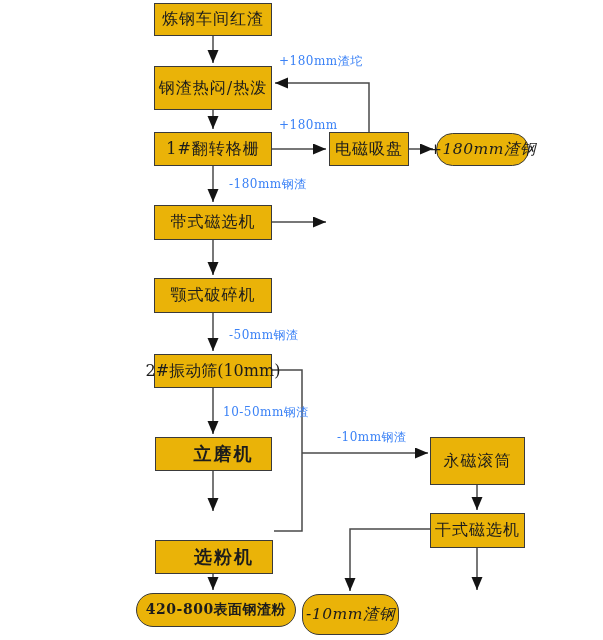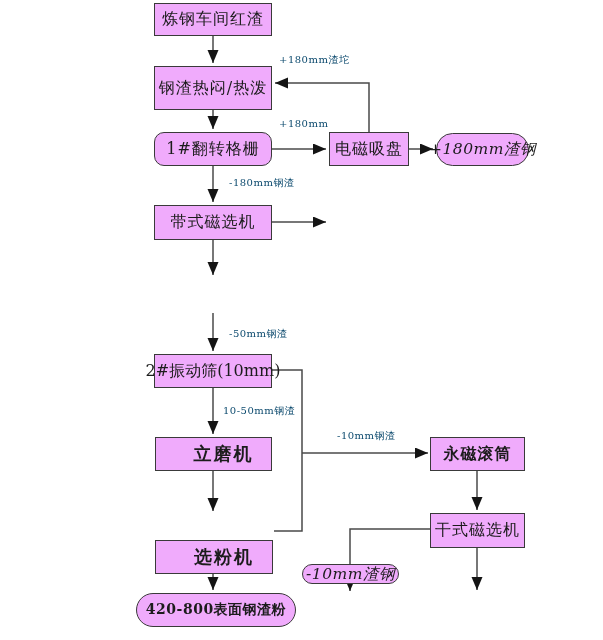--- a/index.html
+++ b/index.html
@@ -18,21 +18,21 @@
   }
   #wires {
     position: absolute;
     left: 0; top: 0;
     width: 603px; height: 640px;
   }
   .node {
     position: absolute;
     box-sizing: border-box;
     border: 1.5px solid #3a3a3a;
-    background: #f0abfc;
+    background: #eab308;
     color: #1c1c1c;
     font-size: 16px;
     display: flex;
     align-items: center;
     justify-content: center;
     white-space: nowrap;
     letter-spacing: 1px;
   }
   .node.stadium {
     border-radius: 17px;
@@ -47,22 +47,22 @@
     padding-left: 20px;
   }
   .node.bold-stadium {
     font-weight: bold;
     font-size: 14px;
     letter-spacing: 0.5px;
     border-radius: 17px;
   }
   .edge-label {
     position: absolute;
-    font-size: 10px;
-    color: #0c4a6e;
+    font-size: 12px;
+    color: #3b82f6;
     white-space: nowrap;
     letter-spacing: 0.5px;
   }
   .wire {
     stroke: #4a4a4a;
     stroke-width: 1.5;
     fill: none;
   }
 </style>
 </head>
@@ -97,32 +97,33 @@
     <line class="wire" x1="302" y1="453" x2="428" y2="453" marker-end="url(#ah)"></line>
 
     <line class="wire" x1="477" y1="471" x2="477" y2="510" marker-end="url(#ah)"></line>
 
     <polyline class="wire" points="430,529 350,529 350,591" marker-end="url(#ah)"></polyline>
     <line class="wire" x1="477" y1="548" x2="477" y2="590" marker-end="url(#ah)"></line>
   </svg>
 
   <div class="node" style="left:154px; top:3px;   width:118px; height:33px;">炼钢车间红渣</div>
   <div class="node" style="left:154px; top:66px;  width:118px; height:44px;">钢渣热闷/热泼</div>
-  <div class="node" style="left:154px; top:132px; width:118px; height:34px;border-radius:10px;">1#翻转格栅</div>
+  <div class="node" style="left:154px; top:132px; width:118px; height:34px;">1#翻转格栅</div>
   <div class="node" style="left:154px; top:205px; width:118px; height:35px;">带式磁选机</div>
   <div class="node" style="left:329px; top:132px; width:80px;  height:34px;">电磁吸盘</div>
+  <div class="node" style="left:154px; top:278px; width:118px; height:35px;">颚式破碎机</div>
   <div class="node" style="left:154px; top:354px; width:118px; height:34px; letter-spacing:0;">2#振动筛(10mm)</div>
   <div class="node bold" style="left:155px; top:437px; width:117px; height:34px;">立磨机</div>
   <div class="node bold" style="left:155px; top:514px; width:118px; height:34px;margin-top:26px;">选粉机</div>
-  <div class="node" style="left:430px; top:437px; width:95px;  height:34px;font-weight:bold;">永磁滚筒</div>
+  <div class="node" style="left:430px; top:437px; width:95px;  height:48px;">永磁滚筒</div>
   <div class="node" style="left:430px; top:513px; width:95px;  height:35px;">干式磁选机</div>
 
   <div class="node stadium" style="left:436px; top:133px; width:93px; height:33px;">+180mm渣钢</div>
   <div class="node bold-stadium" style="left:136px; top:593px; width:160px; height:34px;">420-800表面钢渣粉</div>
-  <div class="node stadium" style="left:302px; top:564px; width:97px; height:20px;">-10mm渣钢</div>
+  <div class="node stadium" style="left:302px; top:594px; width:97px; height:41px;">-10mm渣钢</div>
 
   <span class="edge-label" style="left:279px; top:53px;">+180mm渣坨</span>
   <span class="edge-label" style="left:279px; top:118px;">+180mm</span>
   <span class="edge-label" style="left:229px; top:176px;">-180mm钢渣</span>
   <span class="edge-label" style="left:229px; top:327px;">-50mm钢渣</span>
   <span class="edge-label" style="left:223px; top:404px;">10-50mm钢渣</span>
   <span class="edge-label" style="left:337px; top:429px;">-10mm钢渣</span>
 
 </div>
 

